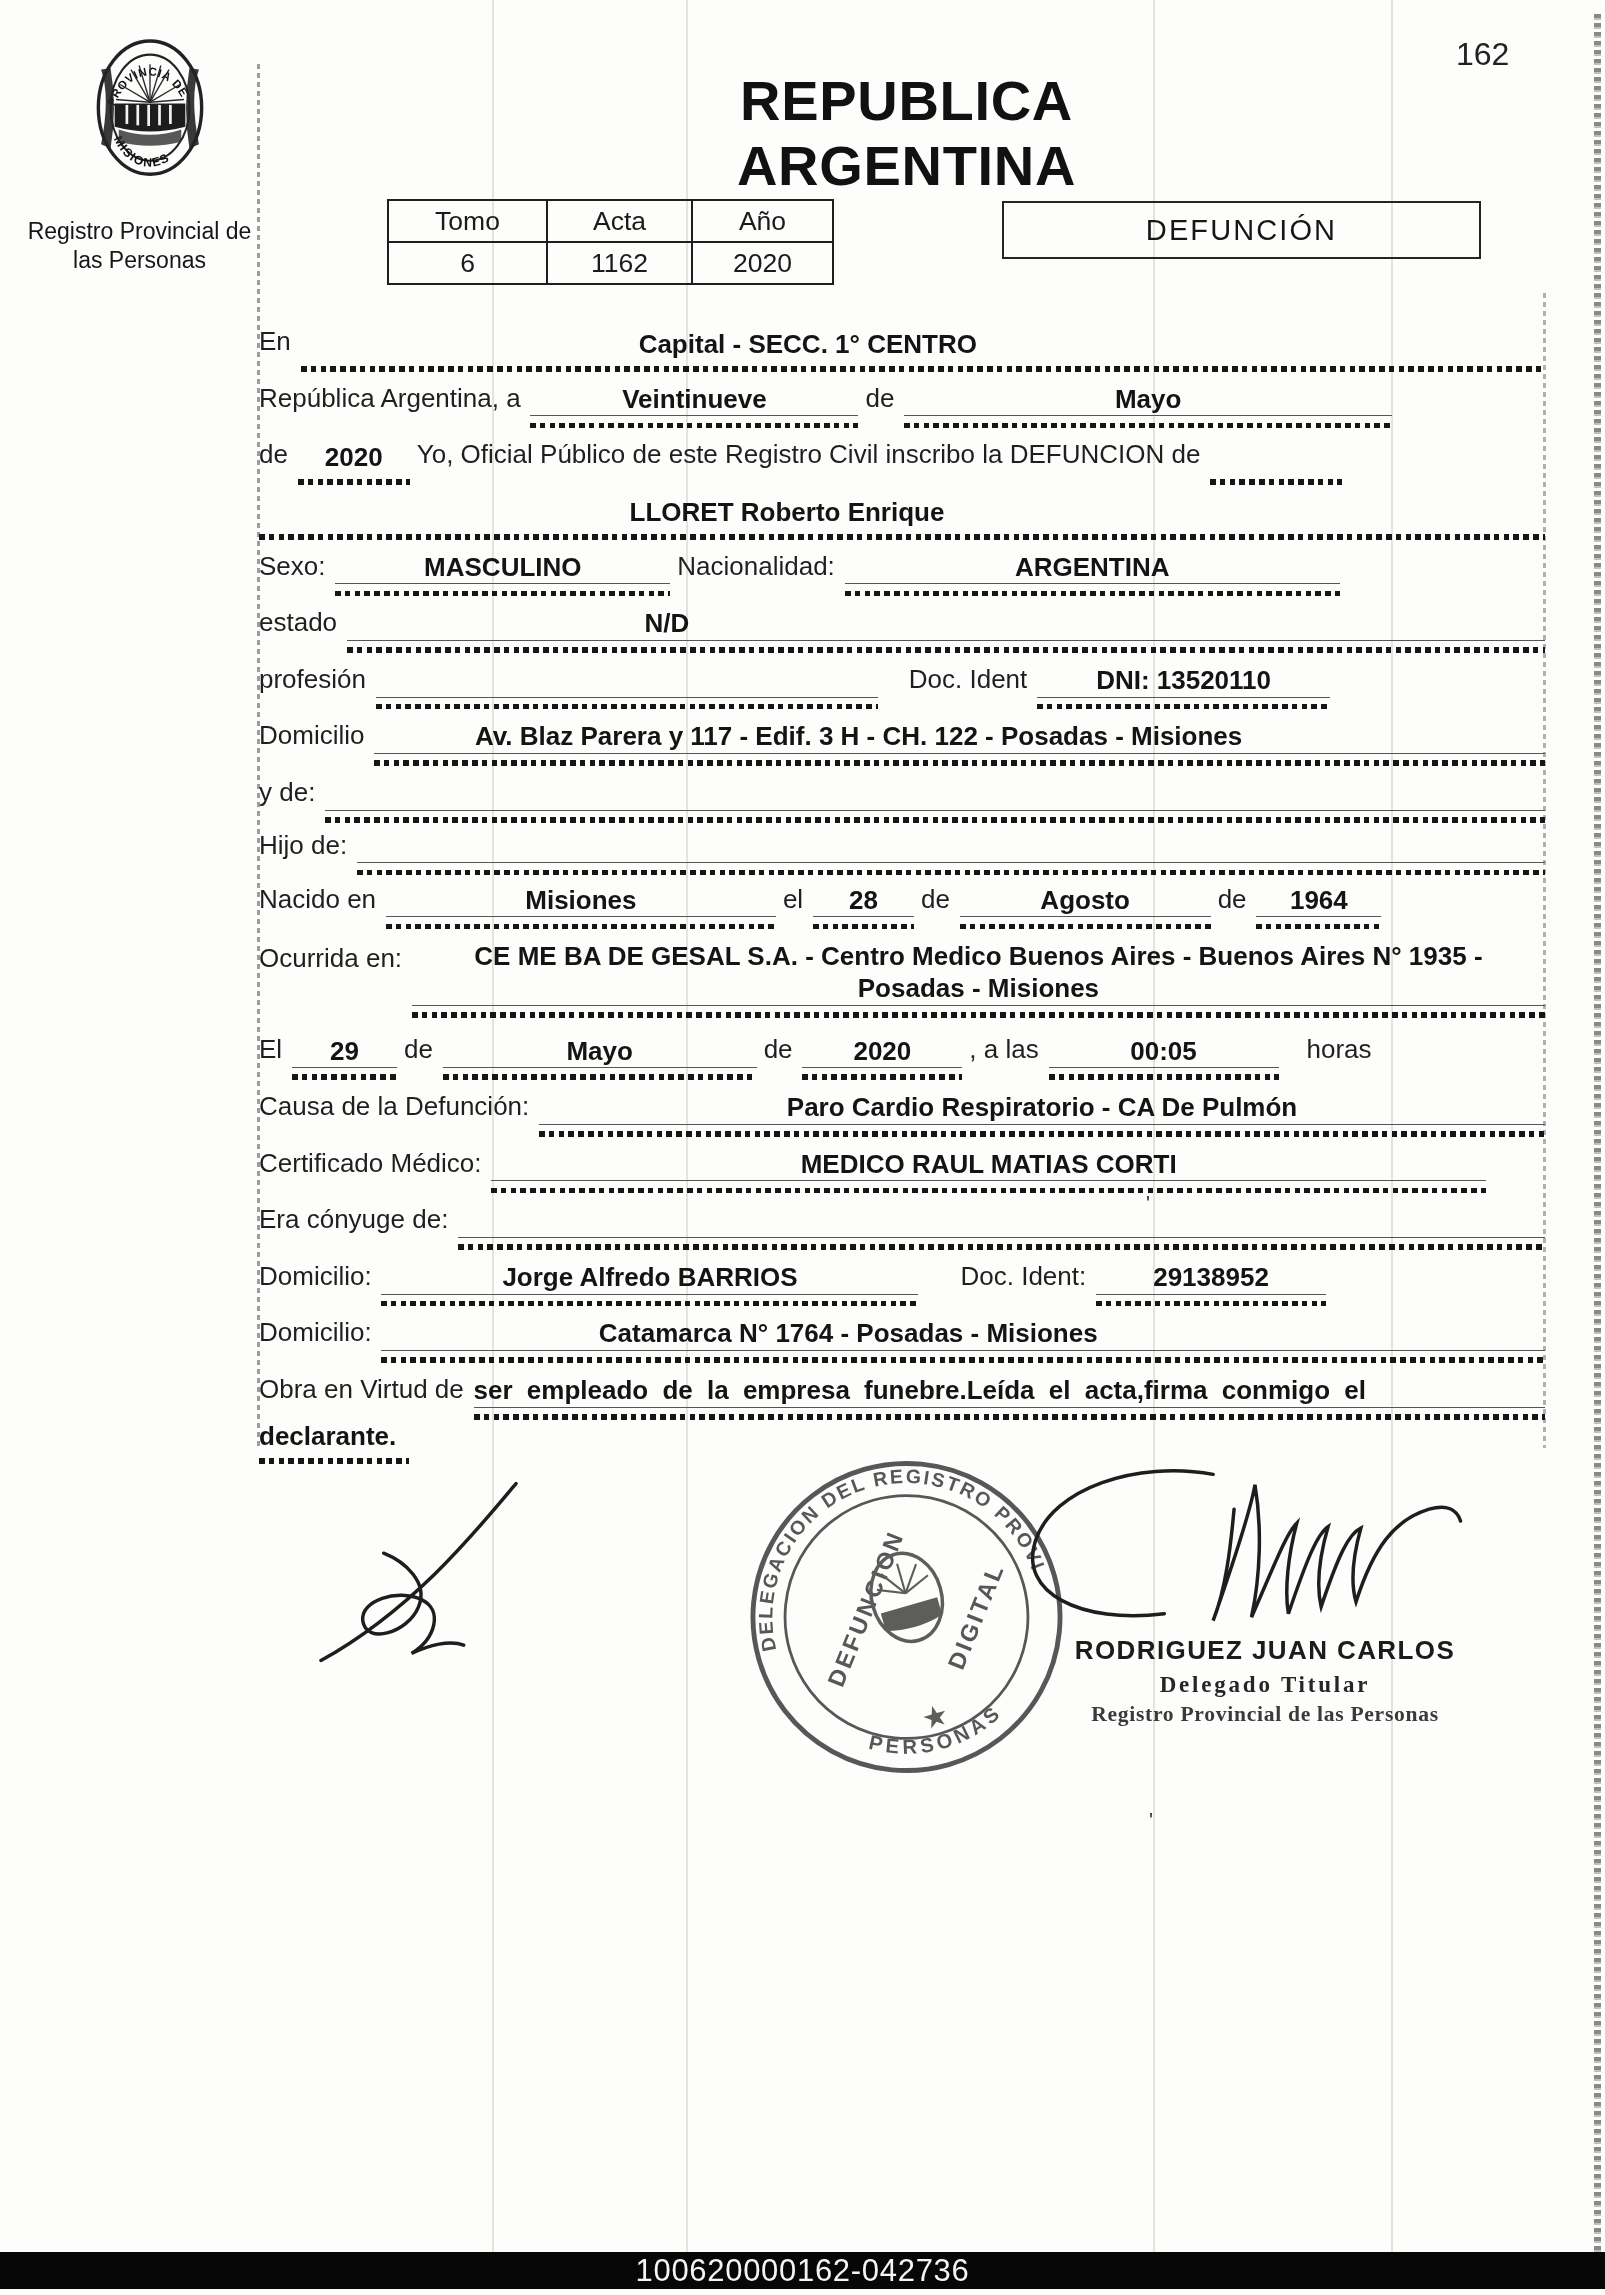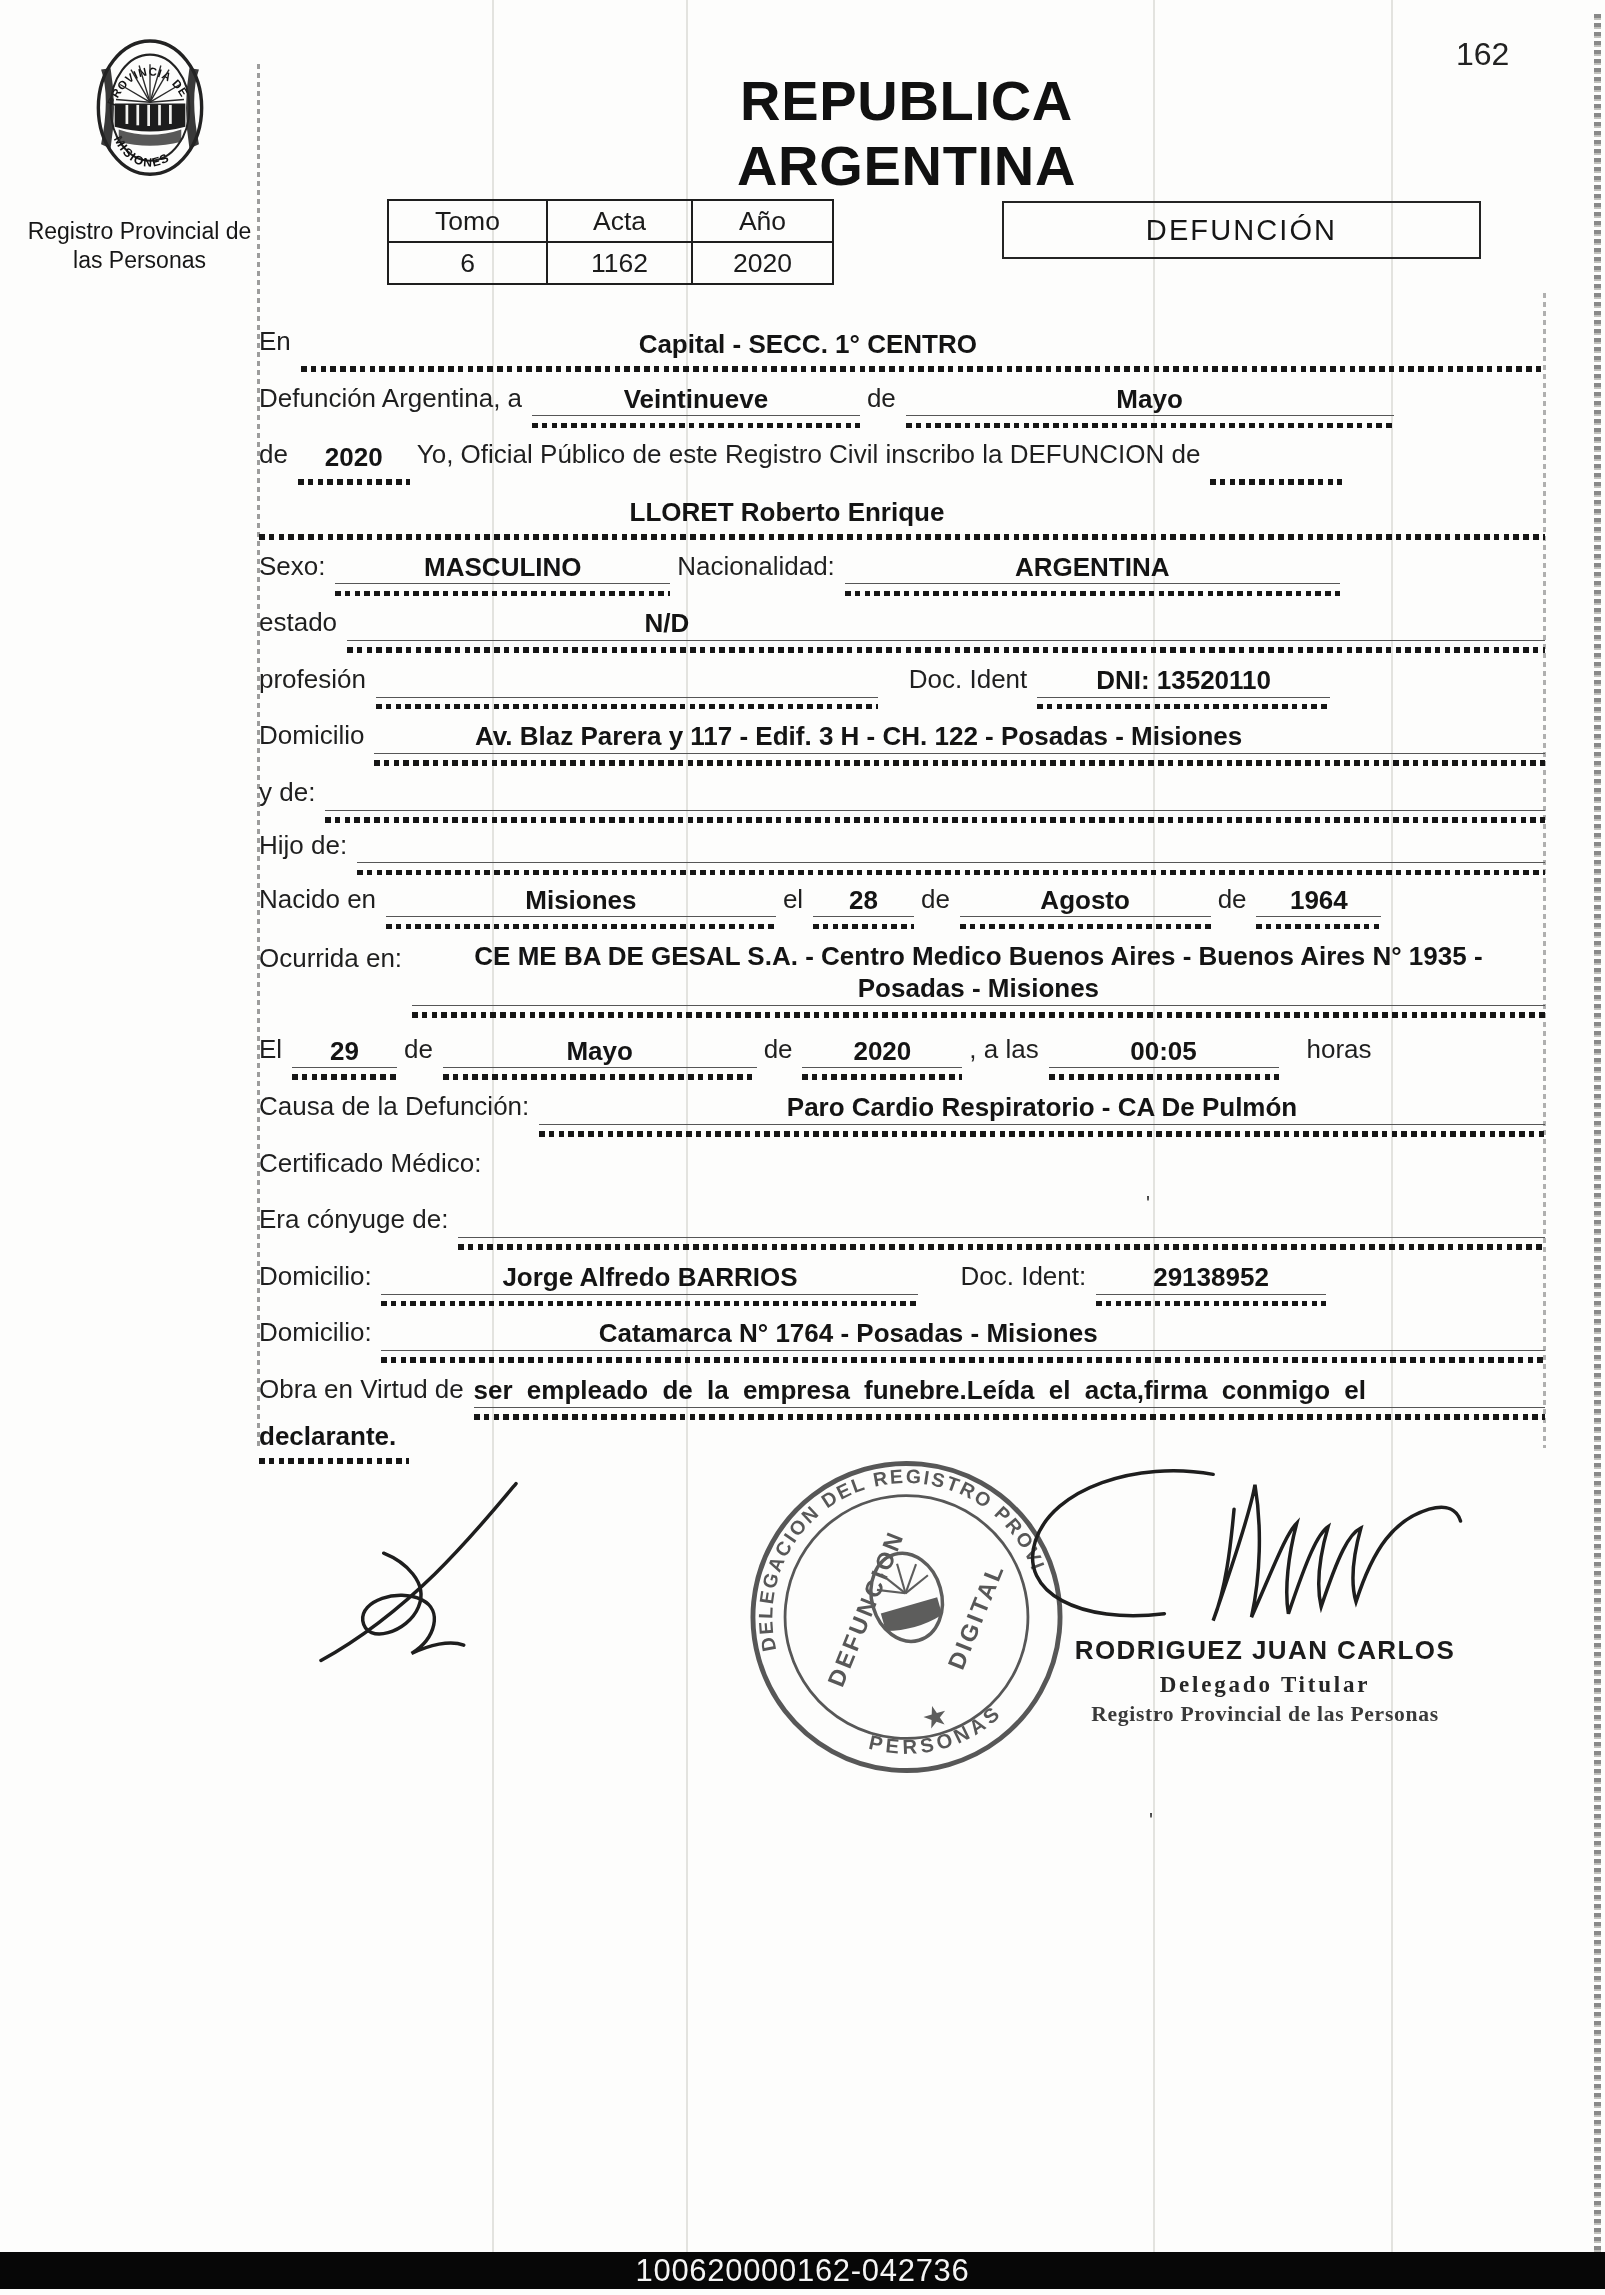--- a/index.html
+++ b/index.html
@@ -132,21 +132,21 @@
 
     <div class="row">
       <div class="lbl">En</div>
       <div class="fld grow">
         <div class="val" style="padding-right:230px">Capital - SECC. 1° CENTRO</div>
         <div class="dots"></div>
       </div>
     </div>
 
     <div class="row">
-      <div class="lbl">Defunción Argentina, a</div>
+      <div class="lbl">República Argentina, a</div>
       <div class="fld" style="flex:0 0 328px">
         <div class="val">Veintinueve</div>
         <div class="hl"></div>
         <div class="dots"></div>
       </div>
       <div class="lbl mid">de</div>
       <div class="fld" style="flex:0 0 488px">
         <div class="val">Mayo</div>
         <div class="hl"></div>
         <div class="dots"></div>
@@ -312,20 +312,25 @@
       <div class="lbl">Causa de la Defunción:</div>
       <div class="fld grow">
         <div class="val">Paro Cardio Respiratorio - CA De Pulmón</div>
         <div class="hl"></div>
         <div class="dots"></div>
       </div>
     </div>
 
     <div class="row">
       <div class="lbl">Certificado Médico:</div>
+      <div class="fld grow" style="margin-right:59px">
+        <div class="val">MEDICO RAUL MATIAS CORTI</div>
+        <div class="hl"></div>
+        <div class="dots"></div>
+      </div>
     </div>
 
     <div class="row">
       <div class="lbl">Era cónyuge de:</div>
       <div class="fld grow">
         <div class="val"></div>
         <div class="hl"></div>
         <div class="dots"></div>
       </div>
     </div>

